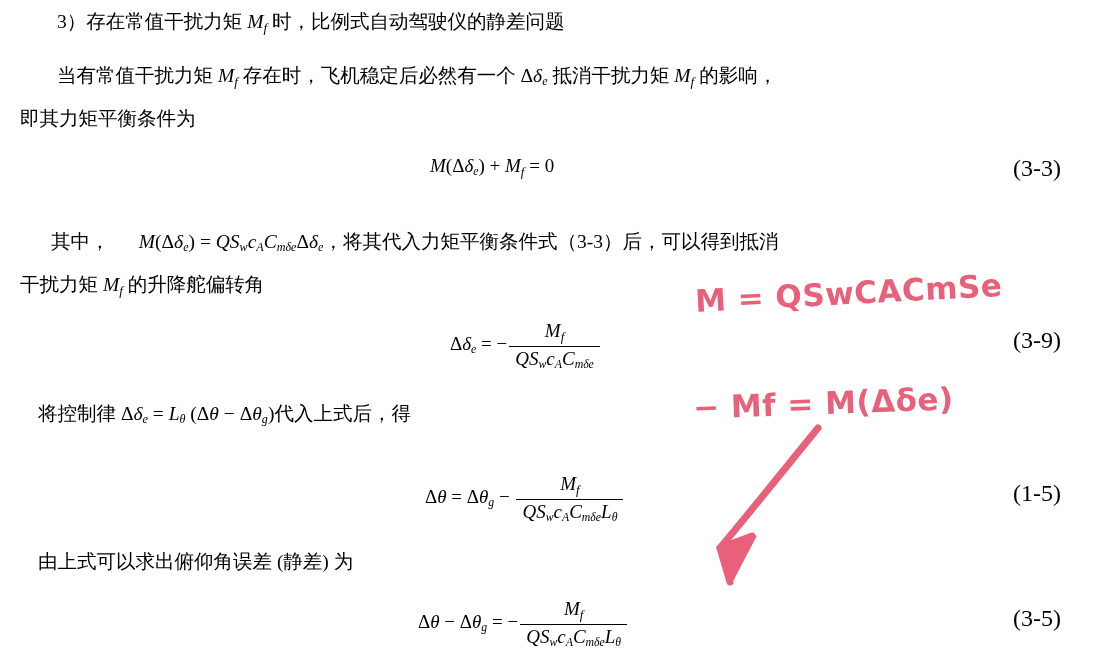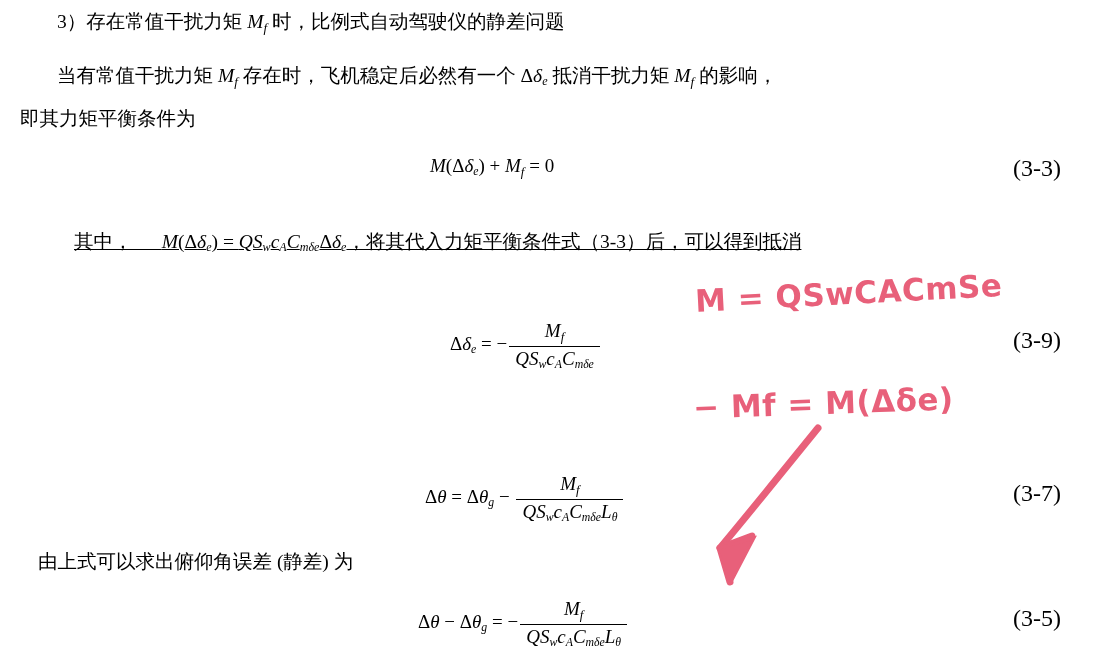--- a/index.html
+++ b/index.html
@@ -105,35 +105,41 @@
 
   <div class="para" style="left:57px; top:62px;">
     <span>当有常值干扰力矩&nbsp;<span class="mi">M</span><span class="sub">f</span>&nbsp;存在时，飞机稳定后必然有一个&nbsp;<span class="up">Δ</span><span class="mi">δ</span><span class="subsm">e</span>&nbsp;抵消干扰力矩&nbsp;<span class="mi">M</span><span class="sub">f</span>&nbsp;的影响，</span>
   </div>
 
   <div class="eq" style="left:430px; top:155px;text-align:center;">
     <span><span class="mi">M</span><span class="paren">(</span><span class="up">Δ</span><span class="mi">δ</span><span class="subsm">e</span><span class="paren">)</span>&nbsp;+&nbsp;<span class="mi">M</span><span class="sub">f</span>&nbsp;=&nbsp;0</span>
   </div>
   <div class="eqnum" style="left:1013px; top:155px;">(3-3)</div>
 
-  <div class="para" style="left:74px; top:228px;text-decoration:underline;">
+  <div class="para" style="left:51px; top:228px;">
     <span>其中，&nbsp;&nbsp;&nbsp;&nbsp;&nbsp;&nbsp;<span class="mi">M</span><span class="paren">(</span><span class="up">Δ</span><span class="mi">δ</span><span class="subsm">e</span><span class="paren">)</span>&nbsp;=&nbsp;<span class="mi">QS</span><span class="subsm">w</span><span class="mi">c</span><span class="subsm">A</span><span class="mi">C</span><span class="subsm">mδe</span><span class="up">Δ</span><span class="mi">δ</span><span class="subsm">e</span>，将其代入力矩平衡条件式（3-3）后，可以得到抵消</span>
   </div>
 
+  <div class="para" style="left:20px; top:271px;">
+    <span>干扰力矩&nbsp;<span class="mi">M</span><span class="sub">f</span>&nbsp;的升降舵偏转角</span>
+  </div>
 
   <div class="eq" style="left:450px; top:312px;">
     <span><span class="up">Δ</span><span class="mi">δ</span><span class="subsm">e</span>&nbsp;=&nbsp;−<span class="frac"><span class="num"><span class="mi">M</span><span class="sub">f</span></span><span class="den"><span class="mi">QS</span><span class="subsm">w</span><span class="mi">c</span><span class="subsm">A</span><span class="mi">C</span><span class="subsm">mδe</span></span></span></span>
   </div>
   <div class="eqnum" style="left:1013px; top:327px;">(3-9)</div>
 
+  <div class="para" style="left:38px; top:400px;">
+    <span>将控制律&nbsp;<span class="up">Δ</span><span class="mi">δ</span><span class="subsm">e</span>&nbsp;=&nbsp;<span class="mi">L</span><span class="subsm">θ</span>&nbsp;<span class="paren big">(</span><span class="up">Δ</span><span class="mi">θ</span>&nbsp;−&nbsp;<span class="up">Δ</span><span class="mi">θ</span><span class="subsm">g</span><span class="paren big">)</span>代入上式后，得</span>
+  </div>
 
   <div class="eq" style="left:425px; top:465px;">
     <span><span class="up">Δ</span><span class="mi">θ</span>&nbsp;=&nbsp;<span class="up">Δ</span><span class="mi">θ</span><span class="subsm">g</span>&nbsp;−&nbsp;<span class="frac"><span class="num"><span class="mi">M</span><span class="sub">f</span></span><span class="den"><span class="mi">QS</span><span class="subsm">w</span><span class="mi">c</span><span class="subsm">A</span><span class="mi">C</span><span class="subsm">mδe</span><span class="mi">L</span><span class="subsm">θ</span></span></span></span>
   </div>
-  <div class="eqnum" style="left:1013px; top:480px;">(3-7)</div>
+  <div class="eqnum" style="left:1013px; top:480px;">(1-5)</div>
 
   <div class="para" style="left:38px; top:548px;">
     <span>由上式可以求出俯仰角误差&nbsp;(静差)&nbsp;为</span>
   </div>
 
   <div class="eq" style="left:418px; top:590px;">
     <span><span class="up">Δ</span><span class="mi">θ</span>&nbsp;−&nbsp;<span class="up">Δ</span><span class="mi">θ</span><span class="subsm">g</span>&nbsp;=&nbsp;−<span class="frac"><span class="num"><span class="mi">M</span><span class="sub">f</span></span><span class="den"><span class="mi">QS</span><span class="subsm">w</span><span class="mi">c</span><span class="subsm">A</span><span class="mi">C</span><span class="subsm">mδe</span><span class="mi">L</span><span class="subsm">θ</span></span></span></span>
   </div>
   <div class="eqnum" style="left:1013px; top:605px;">(3-5)</div>
 

